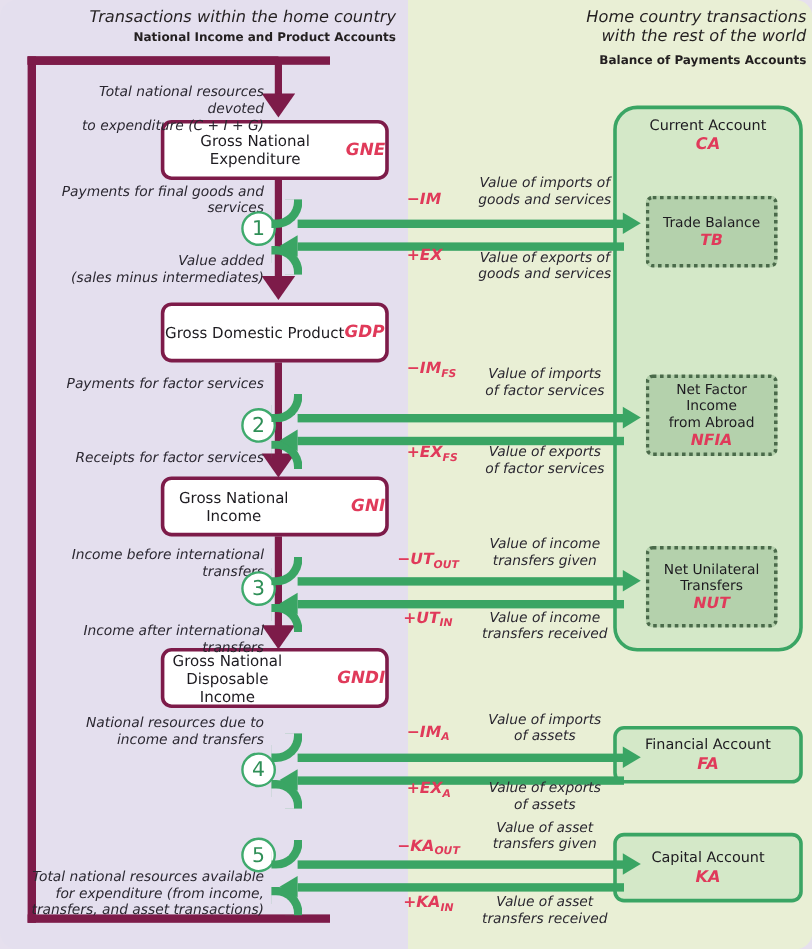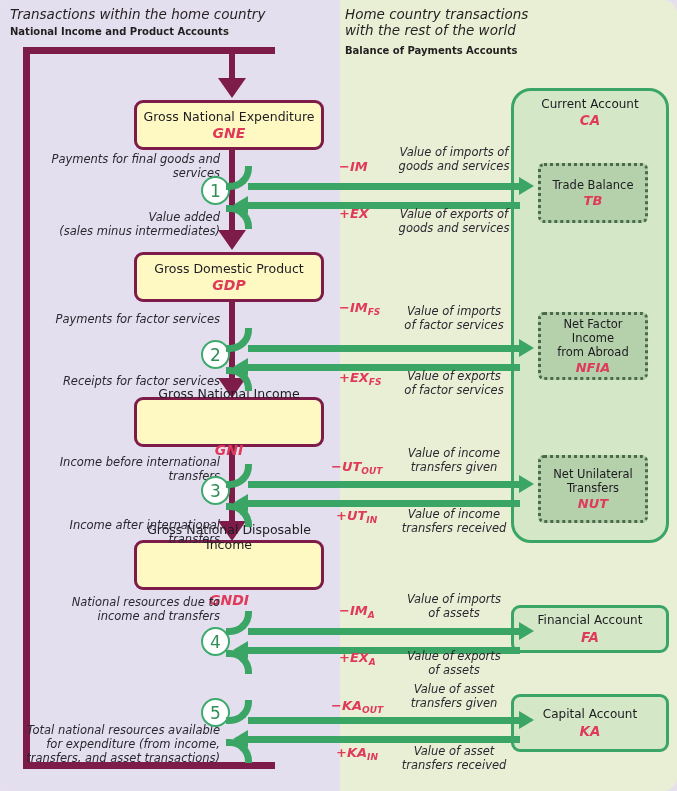--- a/index.html
+++ b/index.html
@@ -10,21 +10,21 @@
     overflow:hidden;
   }
   #stage{position:relative;width:677px;height:791px;overflow:hidden;}
 
   
   .panel{position:absolute;top:0;bottom:0;}
   #panel-left{left:0;width:340px;background:#e4dfee;border-top-left-radius:14px;border-bottom-left-radius:14px;}
   #panel-right{left:340px;width:337px;background:#e9efd5;border-top-right-radius:14px;border-bottom-right-radius:14px;}
 
   
-  .hdr{position:absolute;text-align:left;color:#231f20;}
+  .hdr{position:absolute;text-align:right;color:#231f20;}
   .hdr .sub{font-style:italic;font-size:13.5px;line-height:16px;}
   .hdr .main{font-weight:bold;font-size:10px;line-height:18px;margin-top:1px;}
 
   
   #bracket{
     position:absolute;left:23px;top:47px;width:252px;height:722px;
     border:7px solid #7d1b49;border-right:none;
     box-sizing:border-box;
   }
   
@@ -36,23 +36,23 @@
   .spine{position:absolute;width:6px;background:#7d1b49;}
   .arrowdown{
     position:absolute;width:0;height:0;
     border-left:14px solid transparent;border-right:14px solid transparent;
     border-top:20px solid #7d1b49;
   }
 
   
   .pbox{
     position:absolute;box-sizing:border-box;
-    background:#fef9c3;border:3px solid #7d1b49;border-radius:9px;
+    background:#ffffff;border:3px solid #7d1b49;border-radius:9px;
     text-align:center;color:#1d1b20;
-    display:flex;flex-direction:column;align-items:center;justify-content:center;
+    display:flex;flex-direction:row;align-items:center;justify-content:center;
   }
   .pbox .nm{font-size:12.5px;line-height:15px;}
   .pbox .ab{font-size:14px;font-weight:bold;font-style:italic;color:#e03a5a;line-height:17px;margin-top:1px;}
 
   
   .llab{
     position:absolute;text-align:right;font-style:italic;font-size:11.5px;
     line-height:14px;color:#2a2730;
   }
 
@@ -170,20 +170,22 @@
   </div>
   <div class="pbox" style="left:134px;top:397px;width:190px;height:50px;gap:40px;">
     <div class="nm">Gross National Income</div>
     <div class="ab">GNI</div>
   </div>
   <div class="pbox" style="left:134px;top:540px;width:190px;height:50px;gap:39px;">
     <div class="nm">Gross National Disposable Income</div>
     <div class="ab">GNDI</div>
   </div>
 
+  <div class="llab" style="left:40px;top:69px;width:180px;white-space:pre-line;">Total national resources devoted
+to expenditure (C + I + G)</div>
   <div class="llab" style="left:26px;top:152px;width:194px;white-space:pre-line;">Payments for final goods and services</div>
   <div class="llab" style="left:40px;top:210px;width:180px;white-space:pre-line;">Value added
 (sales minus intermediates)</div>
   <div class="llab" style="left:30px;top:312px;width:190px;white-space:pre-line;">Payments for factor services</div>
   <div class="llab" style="left:30px;top:374px;width:190px;white-space:pre-line;">Receipts for factor services</div>
   <div class="llab" style="left:26px;top:455px;width:194px;white-space:pre-line;">Income before international transfers</div>
   <div class="llab" style="left:26px;top:518px;width:194px;white-space:pre-line;">Income after international transfers</div>
   <div class="llab" style="left:40px;top:595px;width:180px;white-space:pre-line;">National resources due to
 income and transfers</div>
   <div class="llab" style="left:26px;top:723px;width:194px;white-space:pre-line;">Total national resources available

